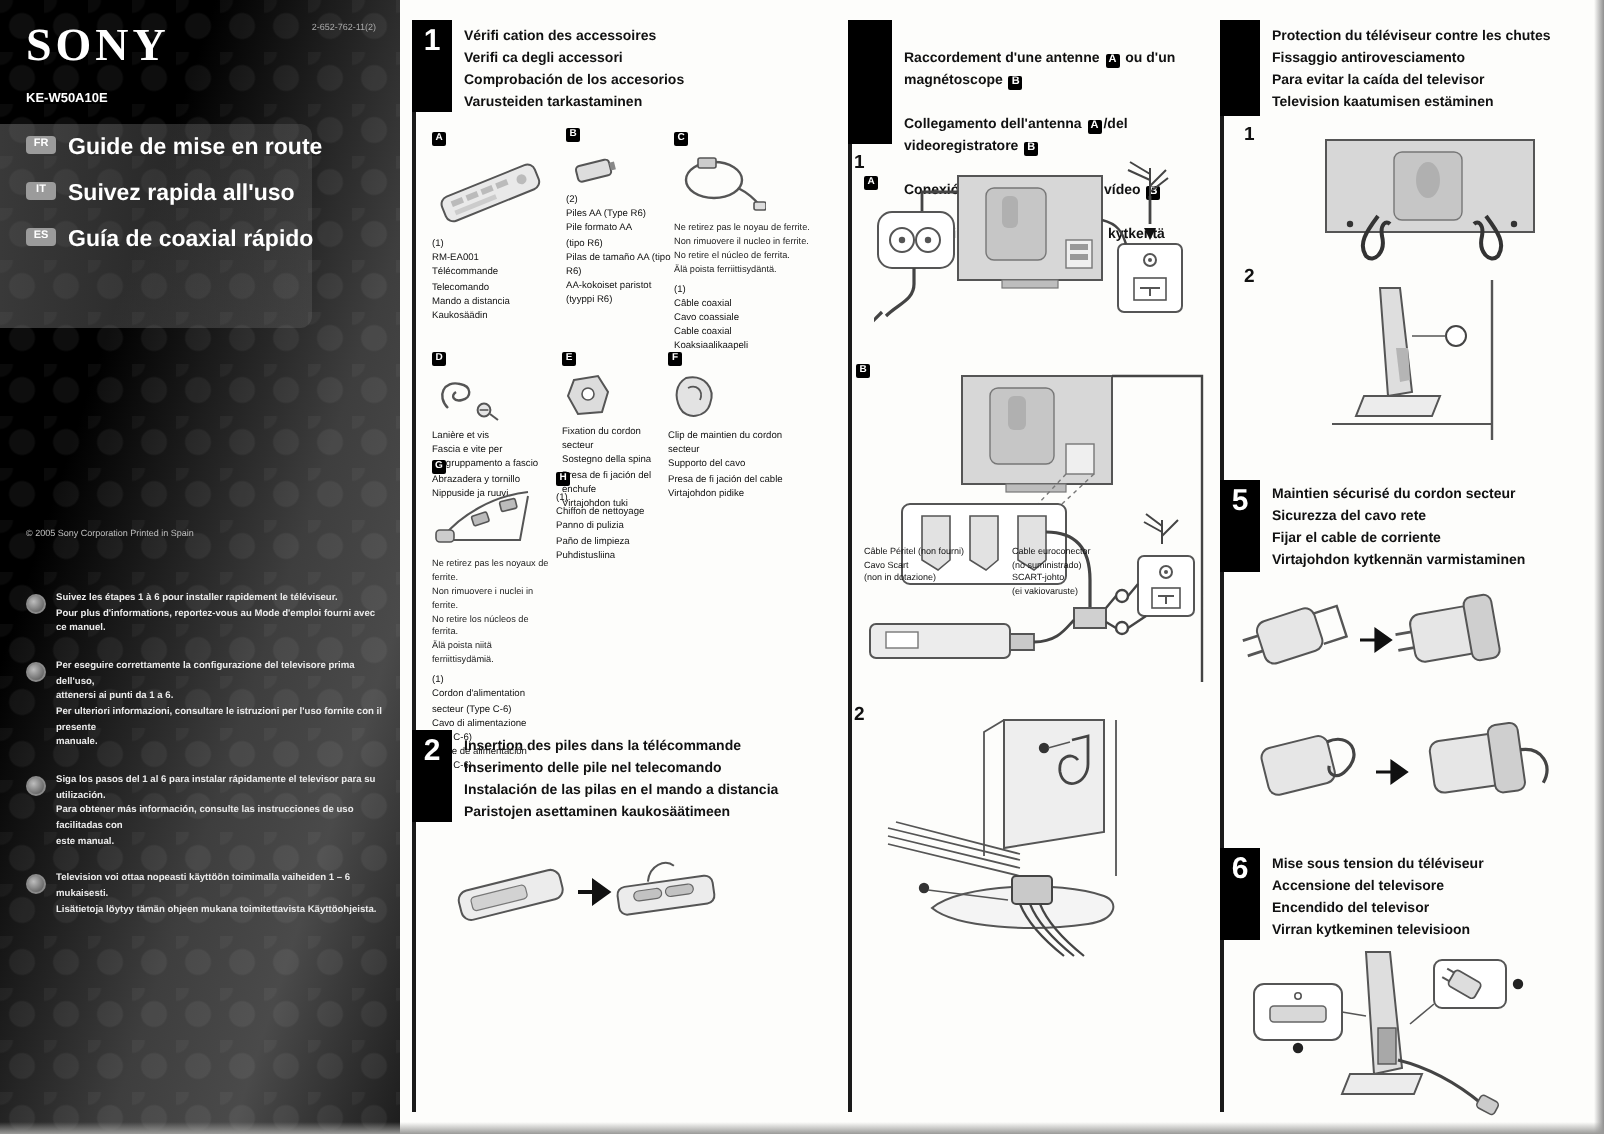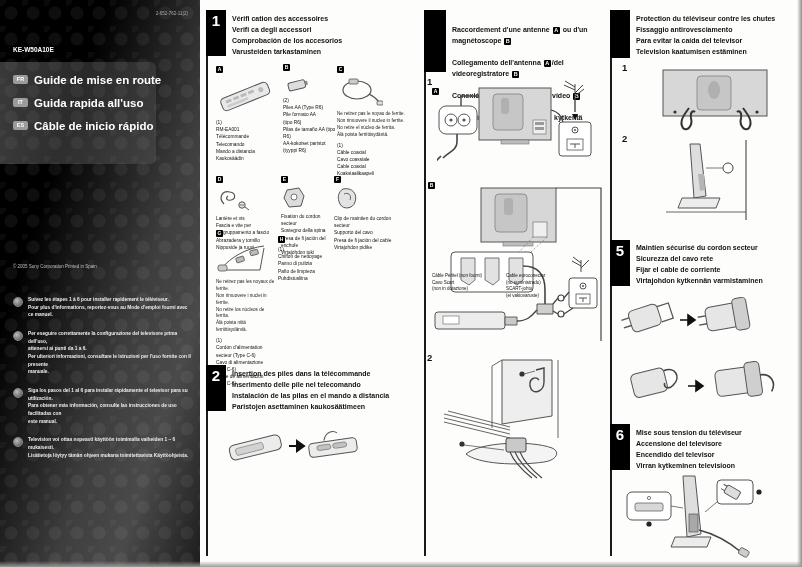--- a/index.html
+++ b/index.html
@@ -14,21 +14,21 @@
         radial-gradient(circle at 0px 0px, rgba(255,255,255,.05) 0 6px, transparent 7px);
       background-size:22px 26px;opacity:.8;}
   .brand{position:absolute;left:13px;top:10px;font-family:"Liberation Serif",serif;
       font-weight:bold;font-size:23px;color:#fff;letter-spacing:2px;}
   .part-number{position:absolute;right:12px;top:11px;font-size:4.5px;color:#aaa;}
   .model{position:absolute;left:13px;top:46px;font-size:6.5px;font-weight:bold;color:#fff;}
   .lang-band{position:absolute;left:0;top:62px;width:156px;height:102px;
       background:linear-gradient(90deg,rgba(150,150,150,.38),rgba(150,150,150,.18));
       border-radius:0 6px 6px 0;}
   .lang-list{position:absolute;left:13px;top:68px;}
-  .lang-item{display:flex;align-items:center;height:23px;}
+  .lang-item{display:flex;align-items:flex-start;height:23px;}
   .lang-badge{display:inline-block;min-width:13px;height:9px;line-height:9px;border-radius:2px;
       background:#9b9b9b;color:#fff;font-size:5.5px;font-weight:bold;text-align:center;
       margin-right:6px;padding:0 1px;}
   .lang-title{font-size:11.5px;font-weight:bold;color:#fff;}
   .copyright{position:absolute;left:13px;top:264px;font-size:4.5px;color:#c0c0c0;}
   .notes{position:absolute;left:13px;top:296px;width:180px;display:flex;flex-direction:column;gap:11px;}
   .note{display:flex;gap:5px;}
   .globe-icon{flex:0 0 auto;width:8px;height:8px;border-radius:50%;
       background:radial-gradient(circle at 35% 35%,#bdbdbd,#4a4a4a);border:1px solid #8a8a8a;margin-top:1px;}
   .note-text{font-size:4.8px;font-weight:bold;color:#ececec;line-height:1.6;white-space:pre-line;}
@@ -54,35 +54,36 @@
   .edge-bottom{position:absolute;left:0;bottom:0;width:100%;height:6px;
       background:linear-gradient(180deg,transparent,#9a9a98);}
 </style>
 </head>
 <body>
 
 <div class="page">
 
   <div class="left-panel">
     <div class="hex-pattern"></div>
+    <div class="brand">SONY</div>
     <div class="part-number">2-652-762-11(2)</div>
     <div class="model">KE-W50A10E</div>
     <div class="lang-band"></div>
     <div class="lang-list">
       <div class="lang-item">
         <span class="lang-badge">FR</span>
         <span class="lang-title">Guide de mise en route</span>
       </div>
       <div class="lang-item">
         <span class="lang-badge">IT</span>
-        <span class="lang-title">Guida rapida all'uso</span>
+        <span class="lang-title">Suivez rapida all'uso</span>
       </div>
       <div class="lang-item">
         <span class="lang-badge">ES</span>
-        <span class="lang-title">Câble de inicio rápido</span>
+        <span class="lang-title">Guía de coaxial rápido</span>
       </div>
     </div>
     <div class="copyright">© 2005 Sony Corporation   Printed in Spain</div>
     <div class="notes">
       <div class="note">
         <span class="globe-icon"></span>
         <span class="note-text">Suivez les étapes 1 à 6 pour installer rapidement le téléviseur.
 Pour plus d'informations, reportez-vous au Mode d'emploi fourni avec ce manuel.</span>
       </div>
       <div class="note">

